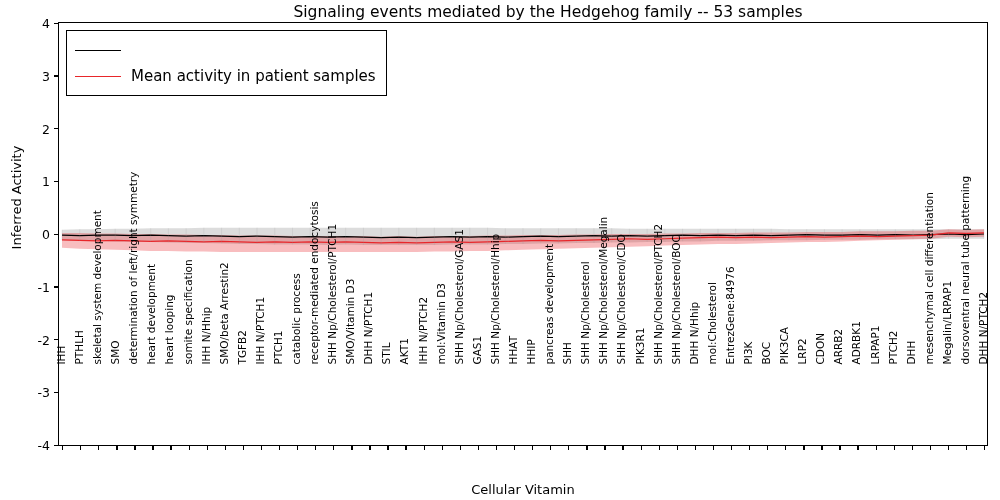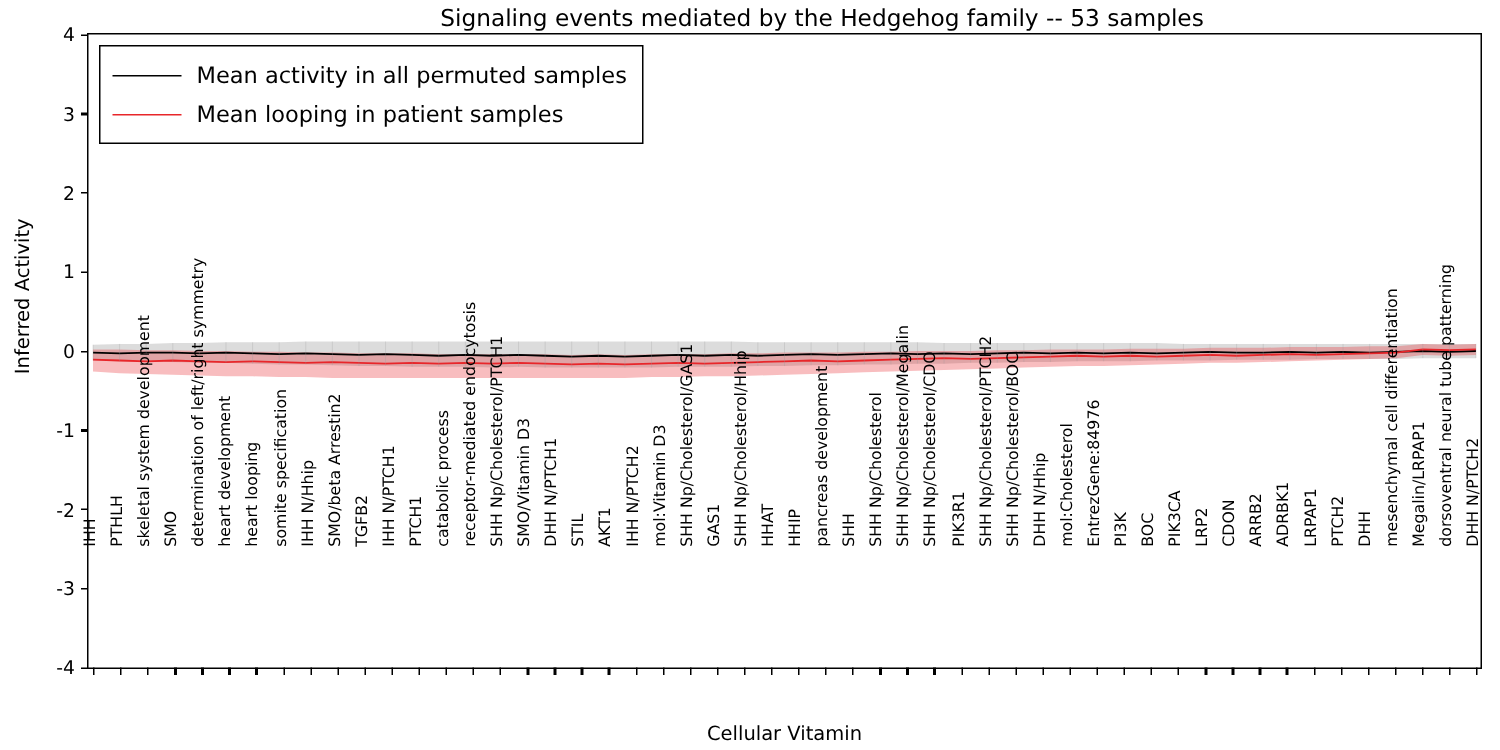--- a/index.html
+++ b/index.html
@@ -316,21 +316,20 @@
       <div class="tick-mark" style="left: 889.843px; top: 445px; width: 1.3px; height: 5px;"></div>
       <div class="xtick" style="left: 911.922px; bottom: 82px;">dorsoventral neural tube patterning</div>
       <div class="tick-mark" style="left: 907.922px; top: 445px; width: 1.3px; height: 5px;"></div>
       <div class="xtick" style="left: 930px; bottom: 82px;">DHH N/PTCH2</div>
       <div class="tick-mark" style="left: 926px; top: 445px; width: 1.3px; height: 5px;"></div>
     </div>
 
   <div id="legend">
     <div class="legend-row">
       <span class="legend-line" style="border-top-color:#000000"></span>
-      <span class="legend-text">Mean activity in all permuted samples</span>
     </div>
     <div class="legend-row">
       <span class="legend-line" style="border-top-color:#e8262a"></span>
-      <span class="legend-text">Mean looping in patient samples</span>
+      <span class="legend-text">Mean activity in patient samples</span>
     </div>
   </div>
 
 </div>
 
 </body></html>

